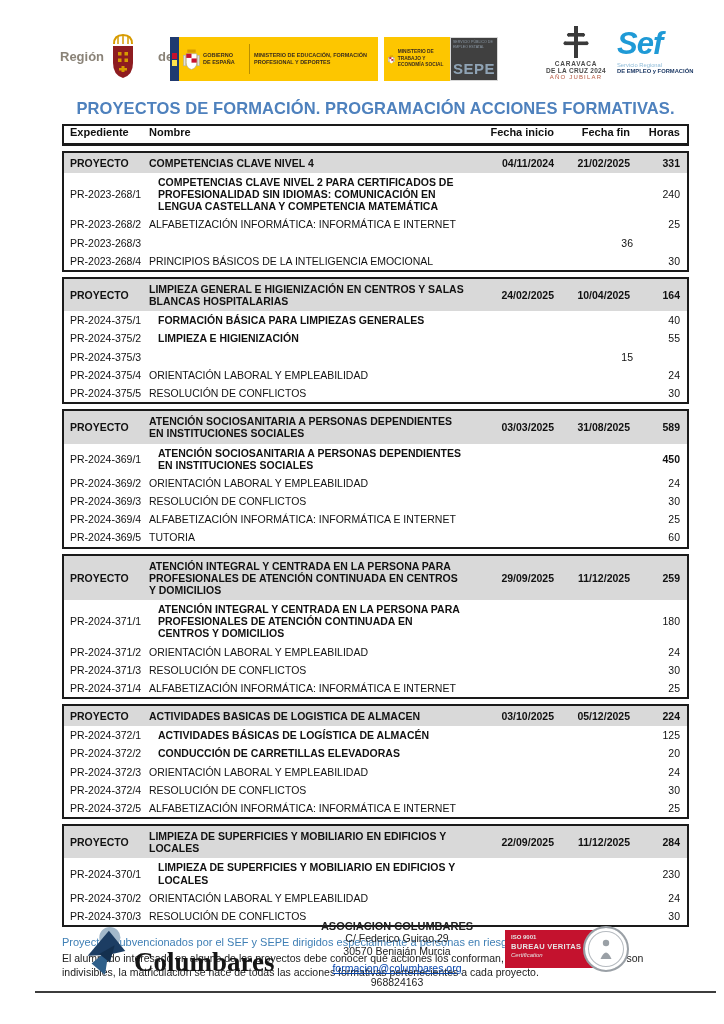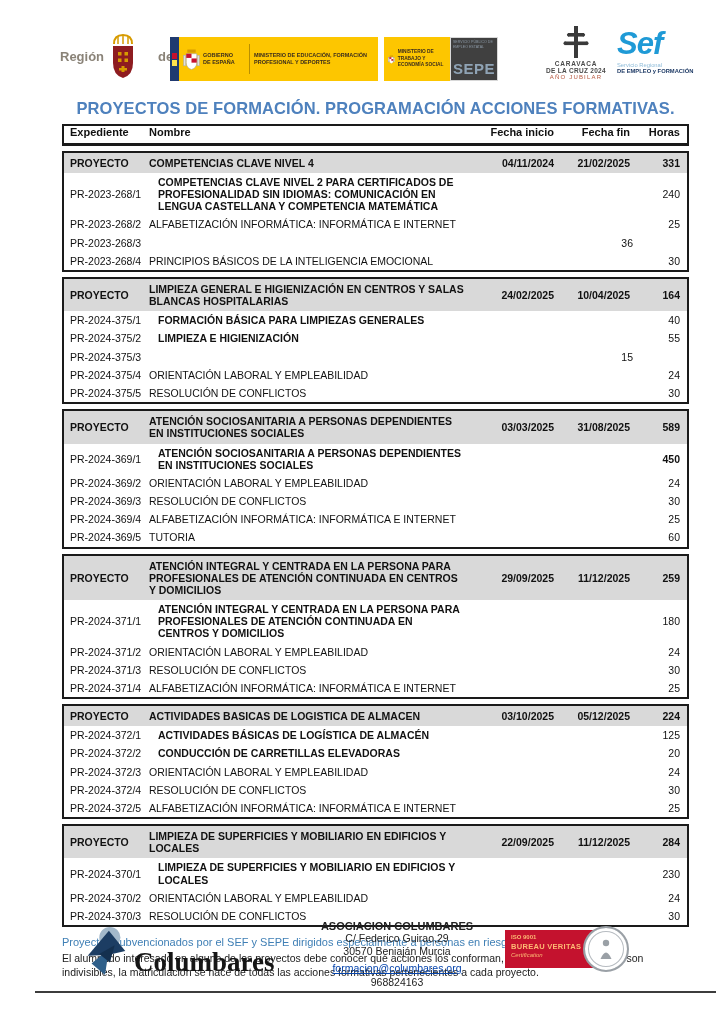--- a/index.html
+++ b/index.html
@@ -61,21 +61,21 @@
 
   
   .footer { position:absolute; top:918px; left:0; width:724px; height:100px; }
   .columbares { position:absolute; left:80px; top:6px; display:flex; align-items:flex-end; gap:2px; }
   .columbares-name { font-family:"Liberation Serif", serif; font-weight:bold; font-size:27px; color:#151515; line-height:1; padding-bottom:4px; }
   .footer-center { position:absolute; left:252px; top:2px; width:290px; text-align:center; color:#222; }
   .fc-org { font-size:11px; font-weight:bold; }
   .fc-line { font-size:10.5px; line-height:1.25; }
   .fc-email { font-size:10.5px; line-height:1.25; color:#0645AD; text-decoration:underline; display:inline-block; }
   .bv { position:absolute; left:505px; top:8px; width:128px; height:46px; }
-  .bv-box { position:absolute; left:0; top:4px; width:102px; height:38px; background:#C4122E; color:#fdba74; padding:4px 6px; }
+  .bv-box { position:absolute; left:0; top:4px; width:102px; height:38px; background:#C4122E; color:#e5e5e5; padding:4px 6px; }
   .bv-iso { font-size:6px; font-weight:bold; }
   .bv-name { font-size:7.5px; font-weight:bold; margin-top:2px; letter-spacing:0.3px; }
   .bv-cert { font-size:6px; font-style:italic; margin-top:1px; }
   .bv-seal { position:absolute; right:4px; top:0; width:46px; height:46px; border-radius:50%; background:#fff;
              border:2px solid #9aa0a6; box-shadow:inset 0 0 0 3px #fff, inset 0 0 0 4px #b6bbc0;
              display:flex; align-items:center; justify-content:center; }
 </style>
 </head>
 <body>
 

